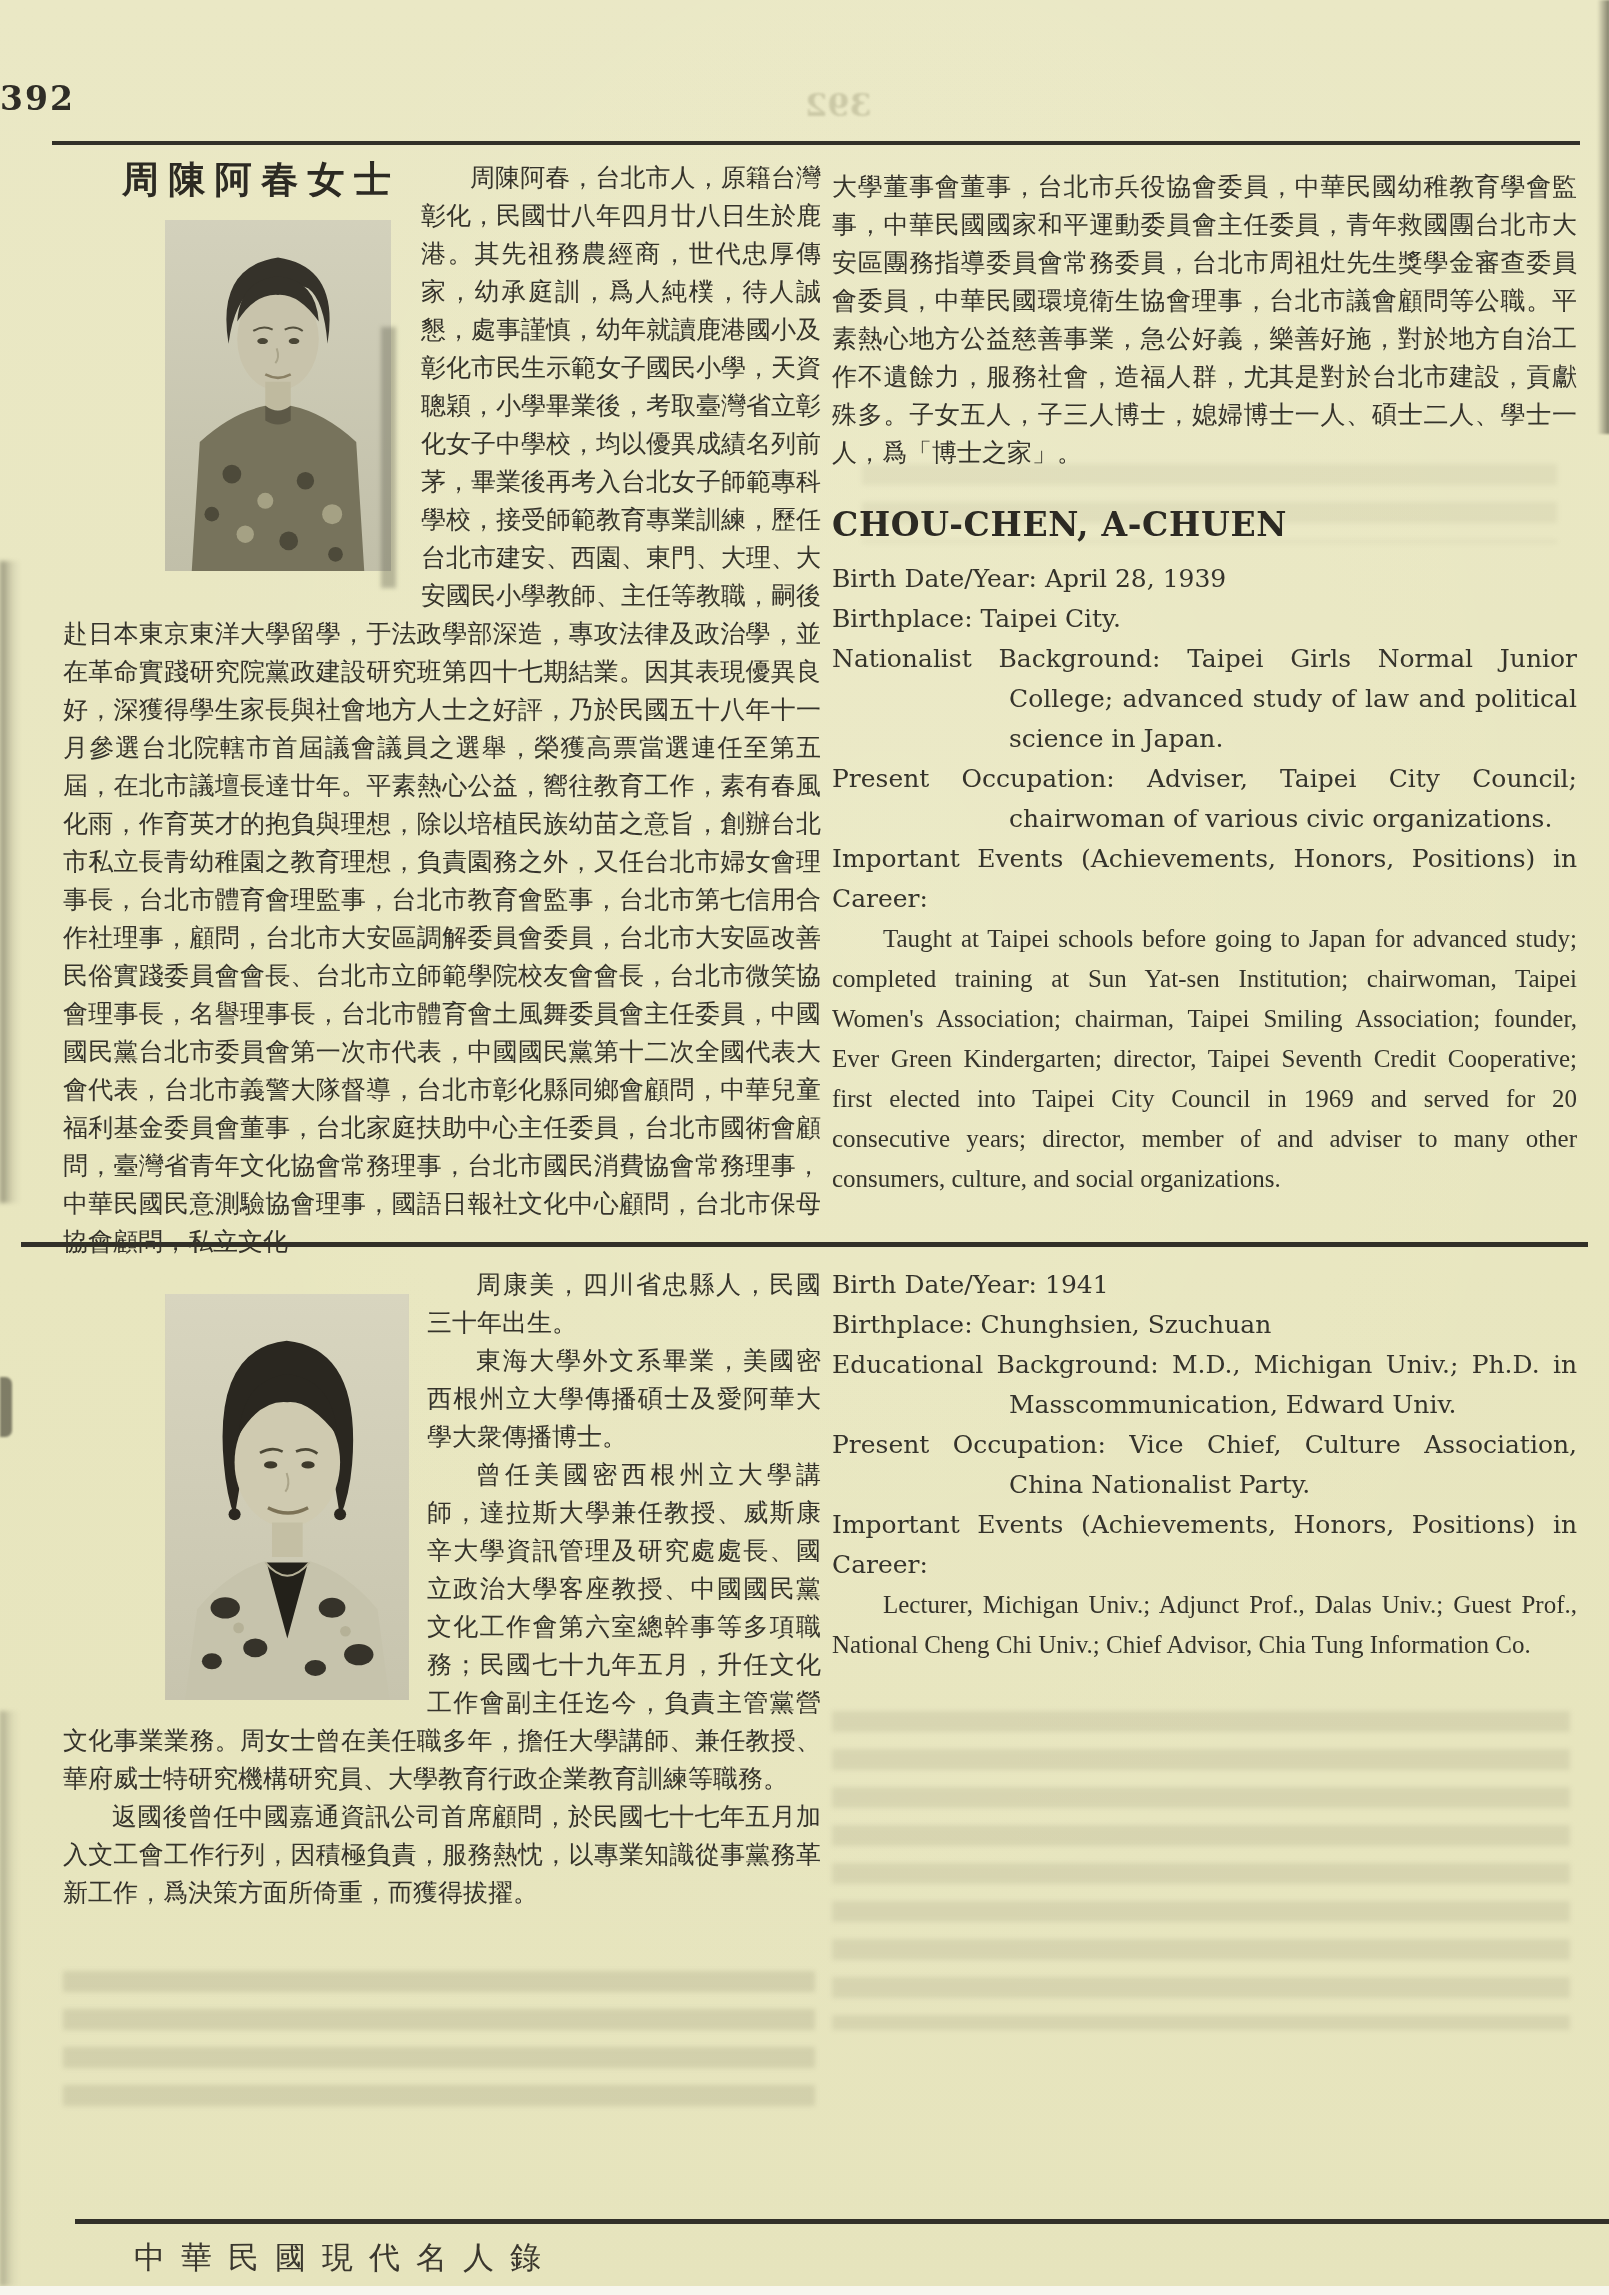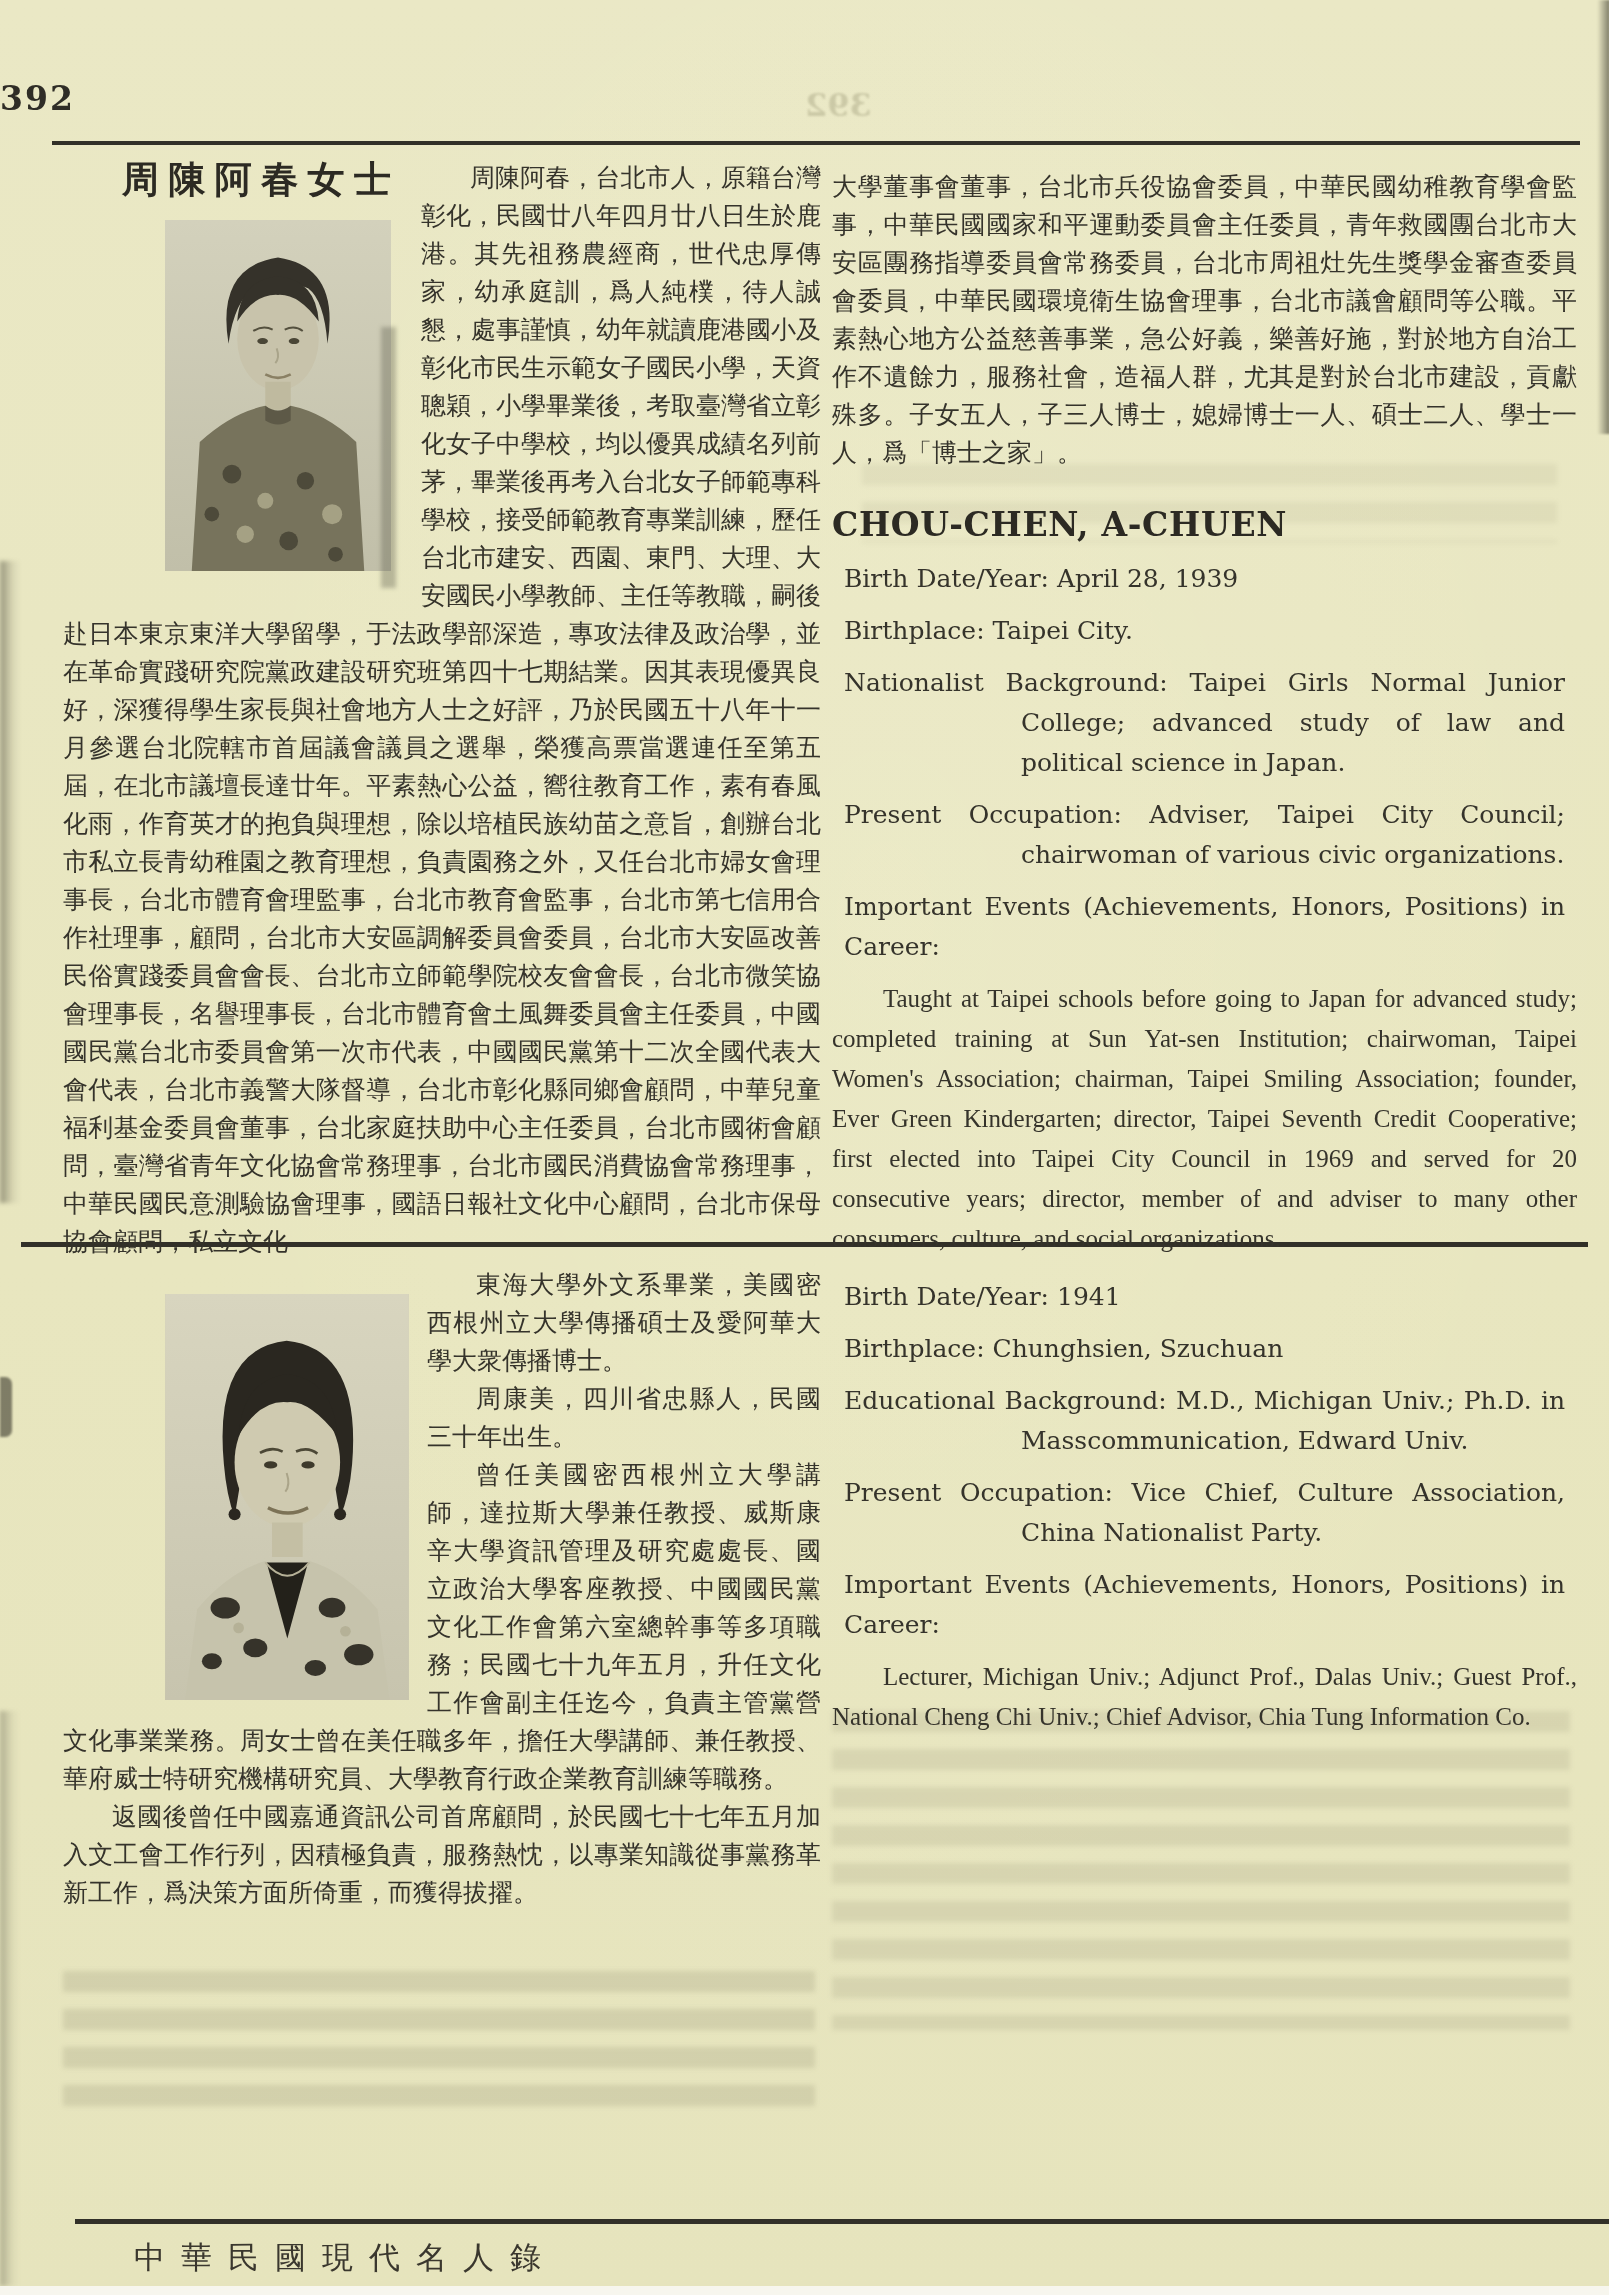--- a/index.html
+++ b/index.html
@@ -45,21 +45,21 @@
   .f2{width:364px;}
   .photo{box-shadow:inset 0 0 16px rgba(60,58,44,.25);}
   .photo1{margin:20px 0 9.4px 102px;width:226px;height:351px;}
   .photo2{margin:28px 0 10.7px 102px;width:244px;height:406px;}
   .photo svg{display:block;}
 
   
   .en-block{margin-top:33px;}
   .en-name{font-size:33px;font-weight:bold;letter-spacing:0.7px;
     margin:0 0 14.7px 0;color:#2c2a23;}
-  .field{font-size:25px;line-height:40px;text-align:justify;margin:12px;color:#35332b;}
+  .field{font-size:25px;line-height:40px;text-align:justify;margin:0;color:#35332b;}
   .hang{padding-left:177px;text-indent:-177px;}
   .career{font-size:25px;line-height:40px;text-align:justify;margin:0;
     text-indent:51px;color:#35332b;font-family:Liberation Serif, serif;}
 
   
   .ghost-rows{position:absolute;z-index:1;filter:blur(2.7px);
     background:repeating-linear-gradient(180deg,
       rgba(141,138,110,0.32) 0px 21.4px, rgba(141,138,110,0) 21.4px 38px);}
   #ghost-a{left:63px;top:1971px;width:752px;height:142px;opacity:.7;}
   #ghost-b{left:832px;top:1711px;width:738px;height:319px;opacity:.55;}
@@ -183,22 +183,22 @@
           <ellipse cx="135" cy="530" rx="18" ry="14" fill="#36332a"></ellipse>
           <ellipse cx="250" cy="470" rx="20" ry="15" fill="#36332a"></ellipse>
           <ellipse cx="290" cy="540" rx="22" ry="16" fill="#36332a"></ellipse>
           <ellipse cx="70" cy="550" rx="15" ry="12" fill="#36332a"></ellipse>
           <ellipse cx="225" cy="560" rx="16" ry="12" fill="#36332a"></ellipse>
           <circle cx="110" cy="500" r="8" fill="#b5b197"></circle>
             <circle cx="270" cy="505" r="8" fill="#b5b197"></circle>
         </svg>
       </div>
     </div>
+    <p class="zh indent">周康美，四川省忠縣人，民國三十年出生。</p>
     <p class="zh indent">東海大學外文系畢業，美國密西根州立大學傳播碩士及愛阿華大學大衆傳播博士。</p>
-    <p class="zh indent">周康美，四川省忠縣人，民國三十年出生。</p>
     <p class="zh indent">曾任美國密西根州立大學講師，達拉斯大學兼任教授、威斯康辛大學資訊管理及研究處處長、國立政治大學客座教授、中國國民黨文化工作會第六室總幹事等多項職務；民國七十九年五月，升任文化工作會副主任迄今，負責主管黨營文化事業業務。周女士曾在美任職多年，擔任大學講師、兼任教授、華府威士特研究機構研究員、大學教育行政企業教育訓練等職務。</p>
     <p class="zh indent">返國後曾任中國嘉通資訊公司首席顧問，於民國七十七年五月加入文工會工作行列，因積極負責，服務熱忱，以專業知識從事黨務革新工作，爲決策方面所倚重，而獲得拔擢。</p>
   </section>
 
   <section class="col" id="e2-right">
     <div class="en-block" style="margin-top:0;">
       <p class="field">Birth Date/Year: 1941</p>
       <p class="field">Birthplace: Chunghsien, Szuchuan</p>
       <p class="field hang">Educational Background: M.D., Michigan Univ.; Ph.D. in Masscommunication, Edward Univ.</p>
       <p class="field hang">Present Occupation: Vice Chief, Culture Association, China Nationalist Party.</p>

